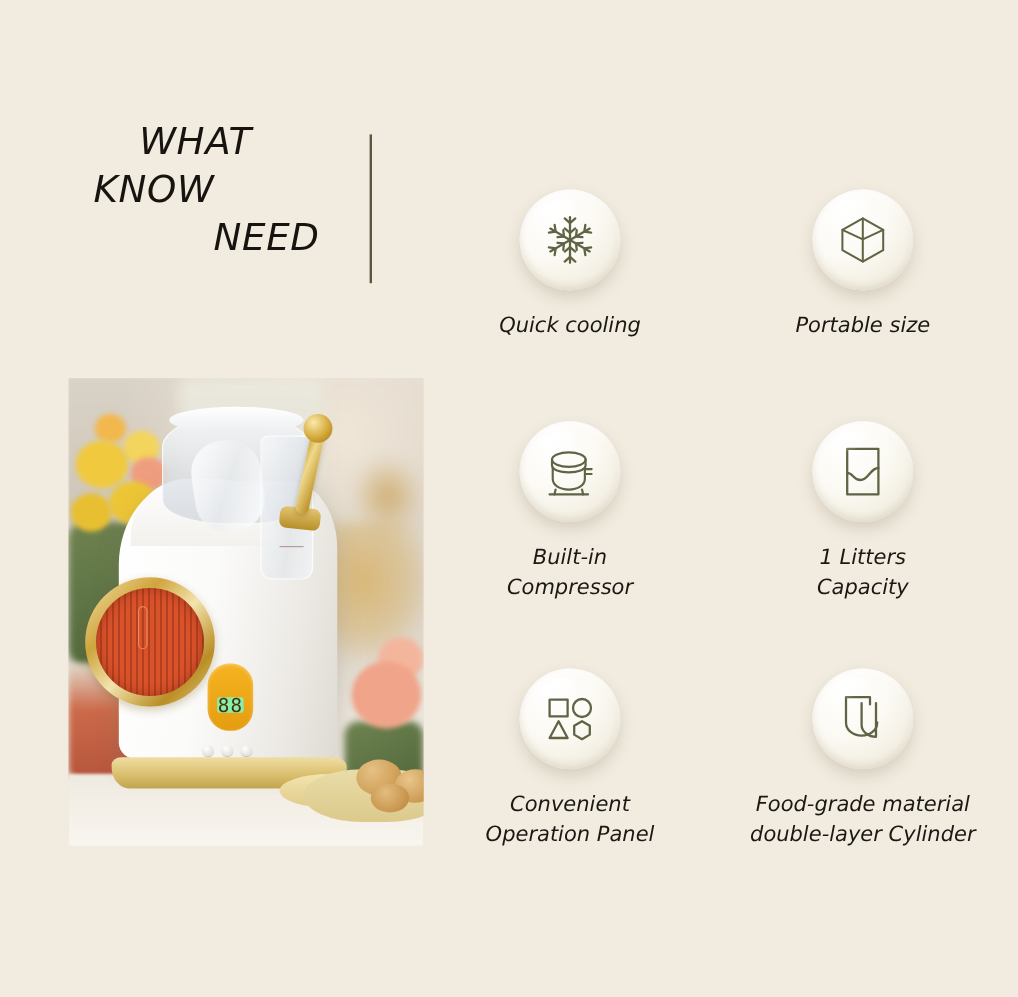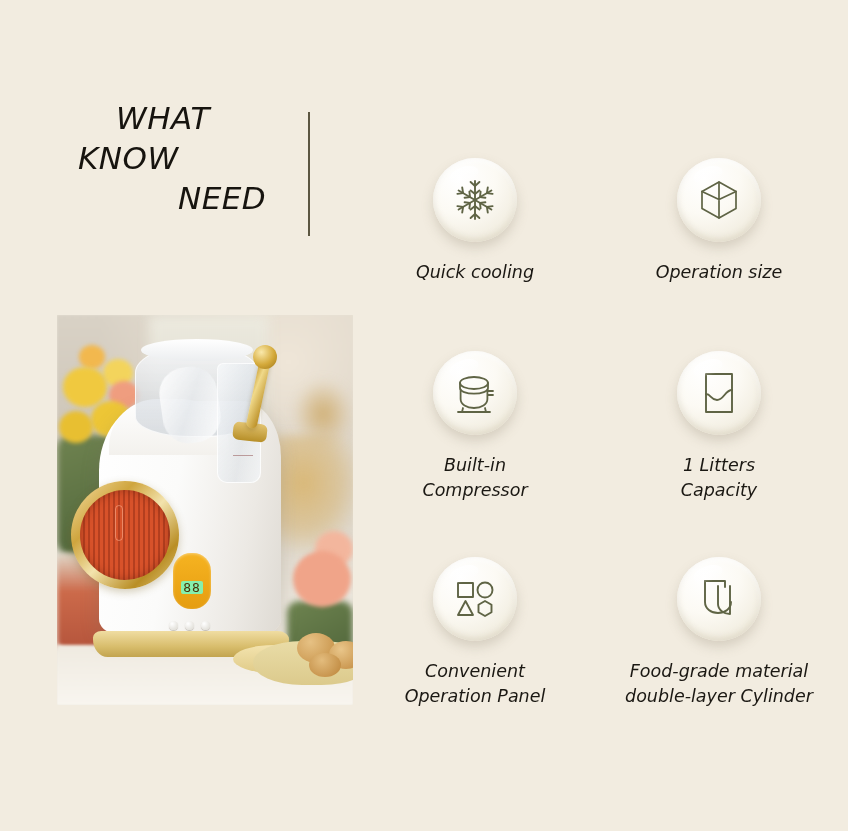--- a/index.html
+++ b/index.html
@@ -198,21 +198,21 @@
     background: linear-gradient(180deg,#f6b321 0%, #e59d10 100%);
     border-radius: 18px;
     box-shadow: inset 0 1px 3px rgba(255,255,255,.4);
   }
   .m-digits {
     left: 124px; top: 266px; width: 22px; height: 13px;
     background: #86efac;
     border-radius: 2px;
     color: #4a3206;
     font-family: "DejaVu Sans Mono", monospace;
-    font-size: 13px;
+    font-size: 16px;
     line-height: 13px;
     text-align: center;
     letter-spacing: 1px;
   }
   .m-btn {
     width: 9px; height: 9px; border-radius: 50%;
     background: radial-gradient(circle at 35% 30%, #ffffff 0%, #d9d6ce 100%);
     box-shadow: 0 1px 1px rgba(120,110,95,.4);
   }
   .m-btn1 { left: 112px; top: 306px; }
@@ -371,21 +371,21 @@
         <div class="feature-label">Quick cooling</div>
       </div>
 
       <div class="feature">
         <div class="feature-icon">
           <svg width="46" height="46" viewBox="0 0 46 46" fill="none" stroke="#5f6445" stroke-width="1.7" stroke-linejoin="round" stroke-linecap="round">
             <polygon points="23,5 40,14.5 40,31.5 23,41 6,31.5 6,14.5"></polygon>
             <path d="M23 5 L23 22.5 M23 22.5 L6 14.5 M23 22.5 L40 14.5 M23 22.5 L23 41"></path>
           </svg>
         </div>
-        <div class="feature-label">Operation size</div>
+        <div class="feature-label">Portable size</div>
       </div>
 
     </div>
 
     <div class="feature-row">
 
       <div class="feature">
         <div class="feature-icon">
           <svg width="48" height="44" viewBox="0 0 48 44" fill="none" stroke="#5f6445" stroke-width="1.8" stroke-linejoin="round" stroke-linecap="round">
             <ellipse cx="23" cy="12" rx="14" ry="6"></ellipse>

